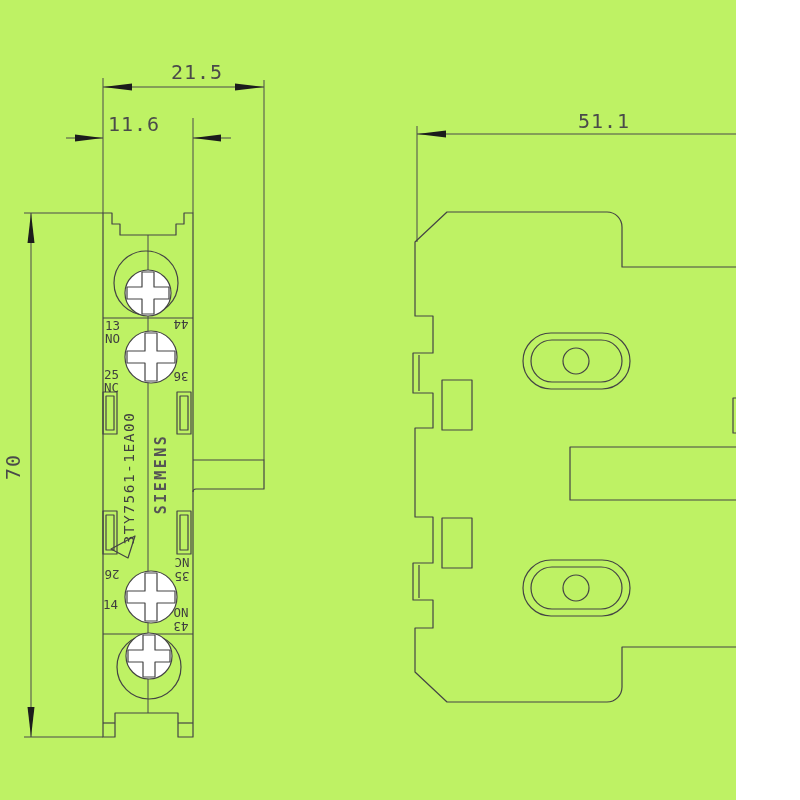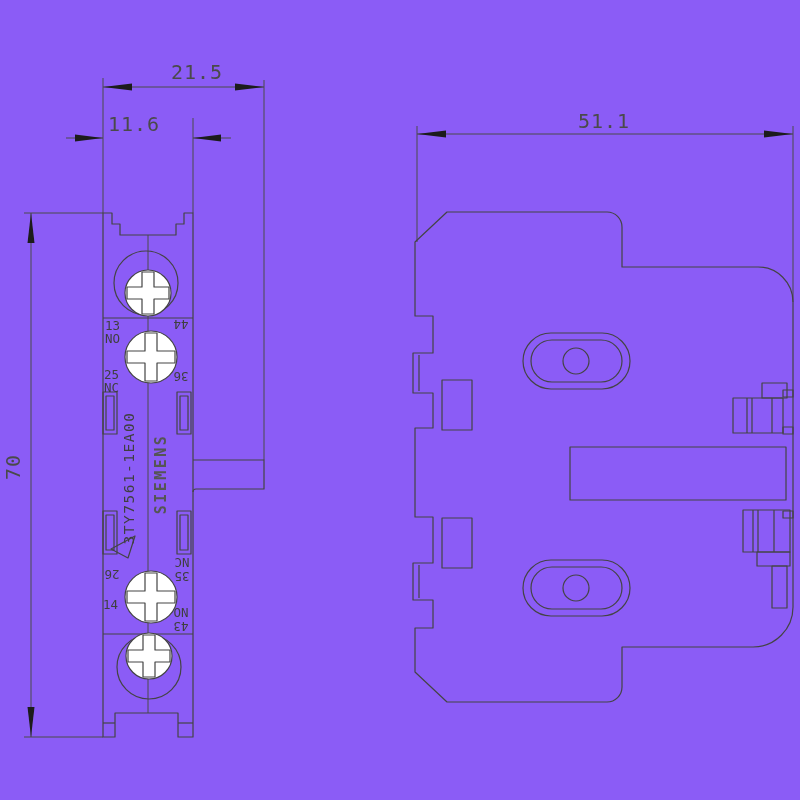--- a/index.html
+++ b/index.html
@@ -1,16 +1,16 @@
 <!DOCTYPE html>
 <html><head>
 <meta charset="utf-8">
 <style>
   html,body{margin:0;padding:0;background:#fff;}
-  .stage{width:800px;height:800px;background:#8b5cf6;position:relative;overflow:hidden;
+  .stage{width:736px;height:800px;background:#bef264;position:relative;overflow:hidden;
          font-family:"DejaVu Sans Mono","Liberation Mono",monospace;}
   svg{display:block}
   .ln{fill:none;stroke:#444;stroke-width:1.2;stroke-linejoin:round;stroke-linecap:butt;}
   .thin{fill:none;stroke:#4a4a4a;stroke-width:1;}
   .arrow{fill:#1c1c1c;stroke:none;}
   .dimtxt{fill:#4a4a4a;font-size:20px;letter-spacing:1px;}
   .lbl{fill:#3f3f3f;font-size:12.5px;}
   .white{fill:#ffffff;stroke:#444;stroke-width:1.2;stroke-linejoin:round;}
   .pn{fill:#3f3f3f;font-size:14.5px;letter-spacing:1.5px;}
   .brand{fill:#555;font-size:15px;font-weight:bold;letter-spacing:2.5px;}

